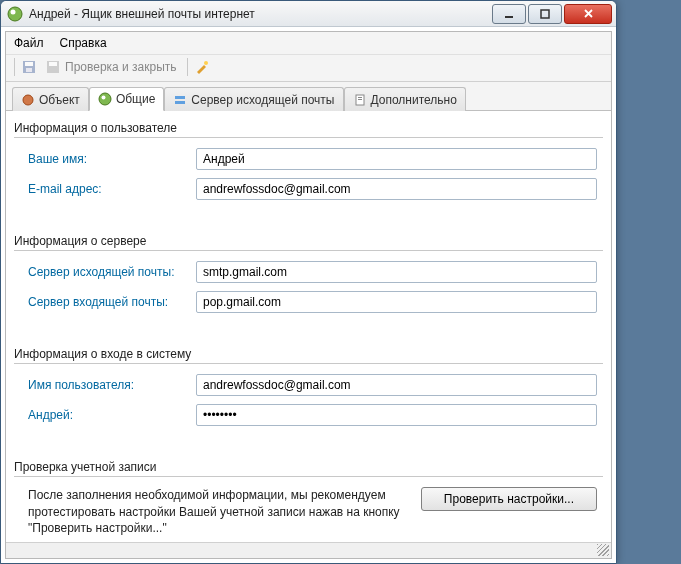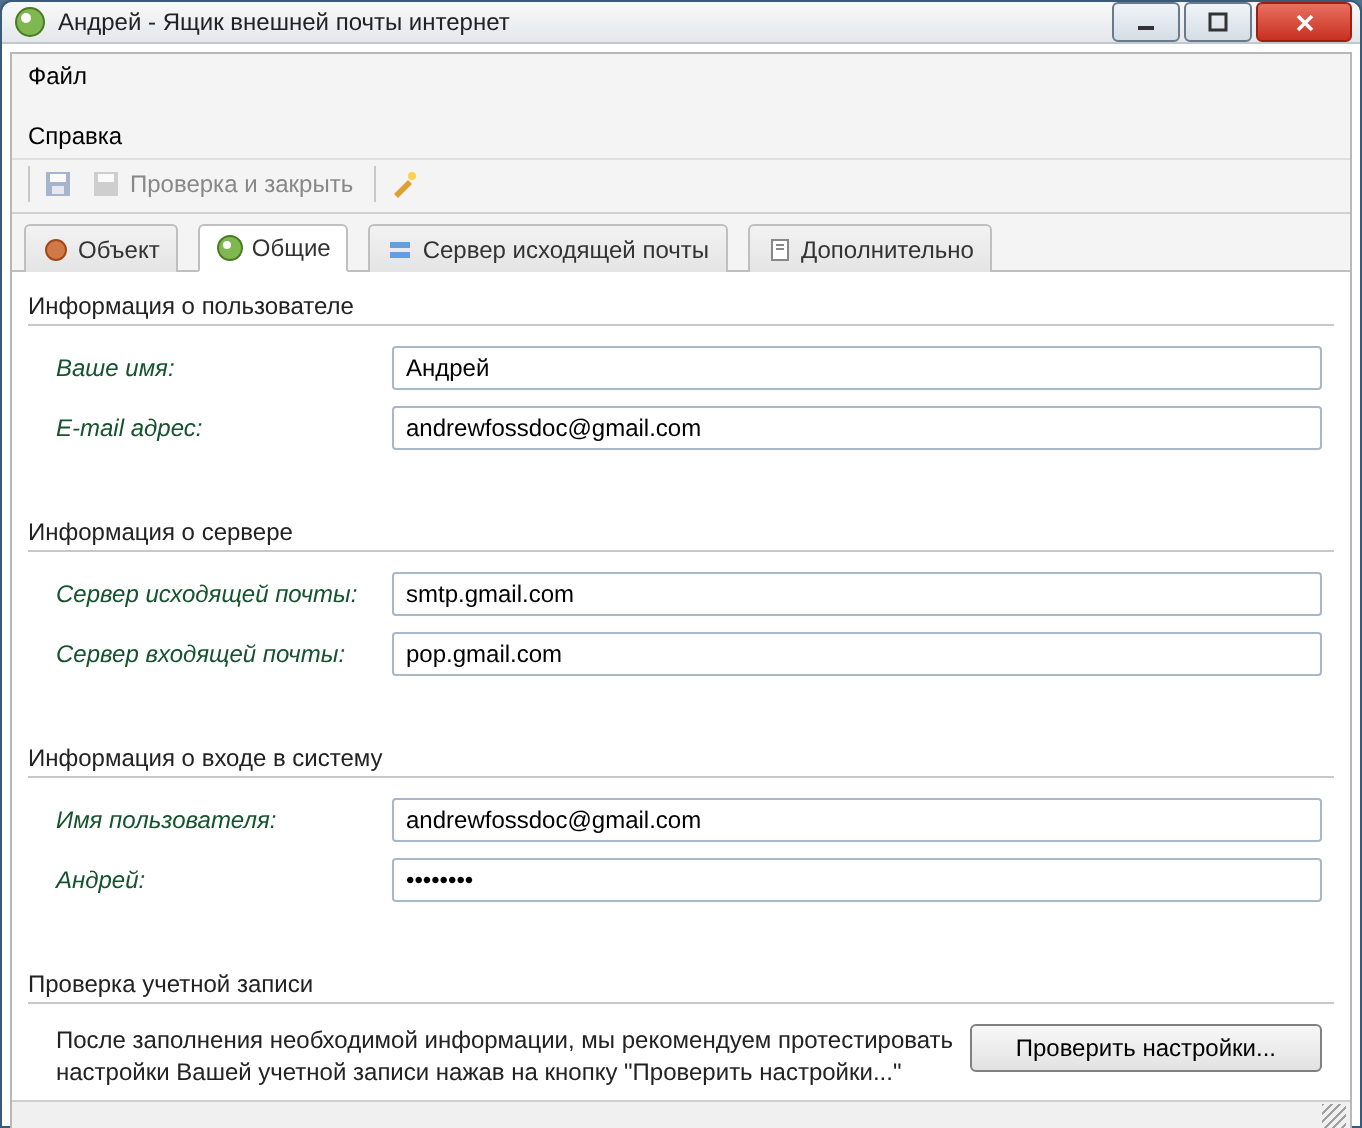--- a/index.html
+++ b/index.html
@@ -5,21 +5,21 @@
 * { box-sizing: border-box; margin: 0; padding: 0; }
 body {
   font-family: "Segoe UI", Tahoma, sans-serif;
   font-size: 12px;
   background: #5a7a9a;
   width: 681px;
   height: 564px;
   overflow: hidden;
 }
 .window {
-  width: 681px;
+  width: 617px;
   height: 564px;
   background: #fff;
   border: 1px solid #3a5a7a;
   border-radius: 6px 6px 0 0;
   display: flex;
   flex-direction: column;
   box-shadow: 0 0 8px rgba(0,0,0,.3);
 }
 .titlebar {
   height: 28px;
@@ -56,21 +56,20 @@
   background:#f0f0f0;
   display:flex;
   flex-direction:column;
 }
 .menubar {
   display:flex;
   gap:16px;
   padding:4px 8px;
   background:#f4f4f4;
   border-bottom:1px solid #e0e0e0;
-  flex-direction:column;
 }
 .menubar span { cursor:default; }
 .toolbar {
   display:flex; align-items:center; gap:4px;
   padding:2px 6px 4px 6px;
   border-bottom:1px solid #d0d0d0;
   background:#f4f4f4;
 }
 .tool-ico { width:16px; height:16px; opacity:.55; }
 .tool-sep { width:1px; height:18px; background:#c8c8c8; margin:0 2px; }
@@ -85,21 +84,21 @@
   border-bottom:1px solid #bfbfbf;
   gap:0;
 }
 .tab {
   display:flex; align-items:center; gap:4px;
   padding:4px 8px;
   border:1px solid #bfbfbf;
   background:linear-gradient(#f2f2f2,#e4e4e4);
   border-bottom:none;
   border-radius:3px 3px 0 0;
-  margin-right:10px;
+  margin-right:0;
   cursor:pointer;
   color:#333;
   position:relative;
   top:1px;
 }
 .tab.active {
   background:#fff;
   border-bottom:1px solid #fff;
   z-index:2;
   align-items:flex-end;
@@ -116,22 +115,21 @@
   color:#222;
   padding:4px 0 2px 0;
 }
 .section-rule { border:none; border-top:1px solid #c8c8c8; margin-bottom:10px; }
 .field-row {
   display:flex; align-items:center;
   margin:4px 0 8px 14px;
 }
 .field-label {
   width:168px;
-  color:#14532d;
-  font-style:italic;
+  color:#0369a1;
 }
 .field-input {
   flex:1;
   height:22px;
   border:1px solid #a8b8c8;
   border-radius:2px;
   padding:2px 6px;
   font-family:inherit;
   font-size:12px;
   background:#fff;

